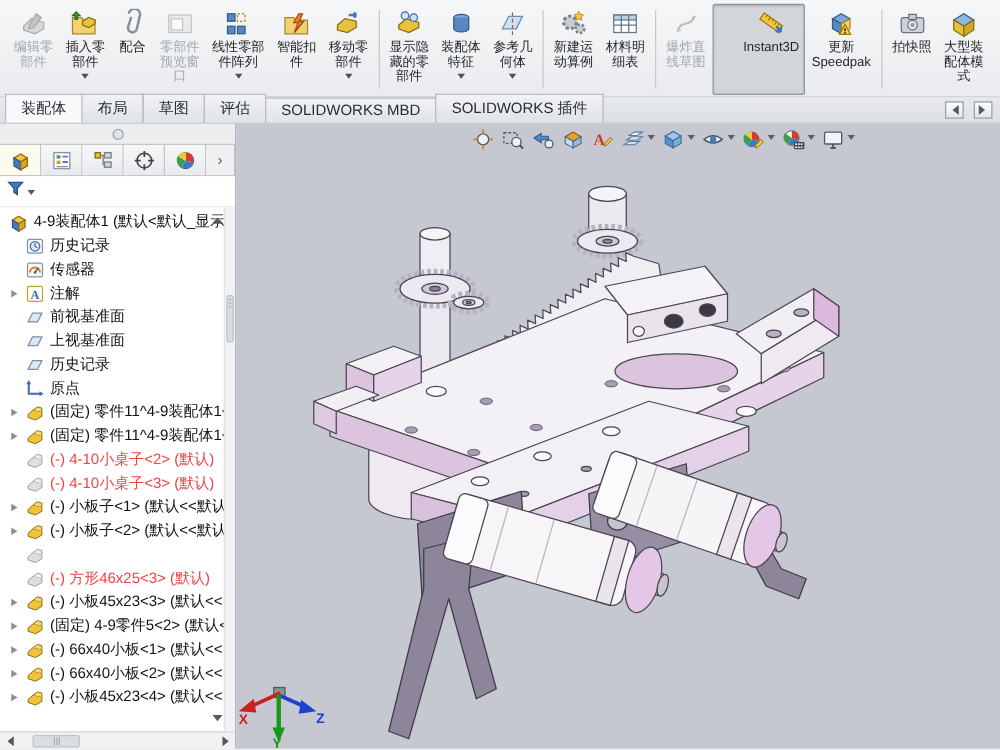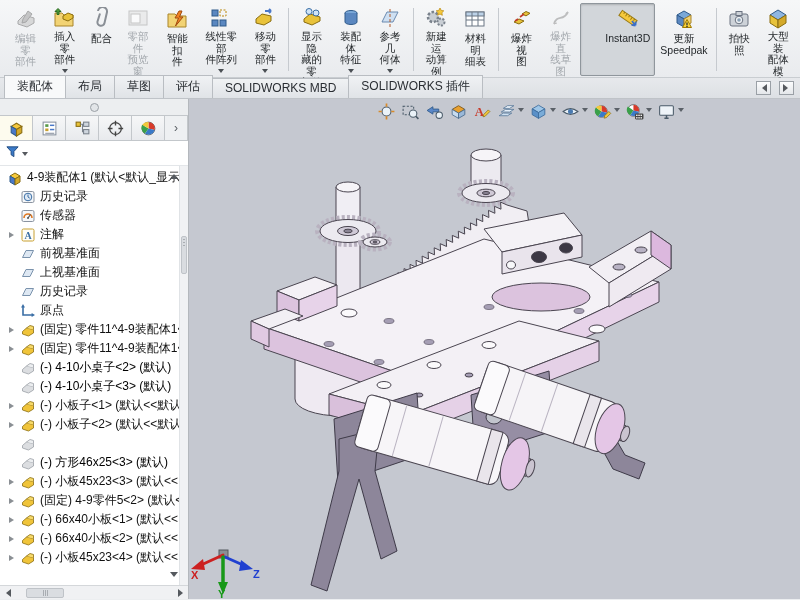--- a/index.html
+++ b/index.html
@@ -43,21 +43,21 @@
   .ptab svg { width:17px; height:17px; }
   .ptab.active { background:#fdfbee; }
   .ptab-chevron { flex:1; display:flex; align-items:center; justify-content:center; font-size:12px; color:#5a5f64; background:#eef0f2; }
   .filter-row { height:25px; background:#ffffff; border-bottom:1px solid #e3e6e9; display:flex; align-items:center; padding-left:5px; gap:2px; }
   .filter-row svg { width:15px; height:15px; }
   .fdd { width:0;height:0;border:3px solid transparent;border-top:4px solid #55595e; margin-top:4px;}
 
   .tree { flex:1; background:#fff; position:relative; overflow:hidden; padding-top:2px; }
   .trow { height:19px; display:flex; align-items:center; white-space:nowrap; font-size:12px; color:#111; padding-left:7px; }
   .trow.child { padding-left:9px; }
-  .trow.gray { color:#000000;align-items:center; }
+  .trow.gray { color:#ef4444;align-items:center; }
   .arr { width:11px; flex:0 0 11px; display:flex; align-items:center; }
   .arr span { width:0;height:0;border:3.5px solid transparent;border-left:5px solid #8a8f94; }
   .ticon { width:16px; height:16px; flex:0 0 16px; margin-right:4px; }
   .ticon svg { width:16px; height:16px; }
   .tlabel { overflow:hidden; }
   .vscroll { position:absolute; right:0; top:0; bottom:0; width:9px; background:#f1f2f4; border-left:1px solid #e0e3e6; }
   .vthumb { position:absolute; left:1px; right:1px; top:70px; height:38px; background:#d9dce0; border:1px solid #bfc3c8; border-radius:2px; }
   .vthumb i { display:block; height:1px; background:#a9adb2; margin:2px 1px 0 1px; }
   .scroll-up-arrow { position:absolute; right:10px; top:4px; width:0;height:0;border:4px solid transparent;border-bottom:5px solid #55595e; }
   .scroll-down-arrow { position:absolute; right:10px; bottom:4px; width:0;height:0;border:4px solid transparent;border-top:5px solid #55595e; }
@@ -116,39 +116,39 @@
           <rect x="5" y="8" width="9" height="9" fill="#fff" stroke="#9aa0a6"></rect>
         </svg>
       </span>
       <span>零部件</span>
       <span>预览窗</span>
       <span>口</span>
     </div>
     <div class="rbtn">
       <span class="icon">
         <svg viewBox="0 0 24 24" xmlns="http://www.w3.org/2000/svg">
-          <path d="M3 7 h7 l2 2 h9 v11 H3 Z" fill="#f2d374" stroke="#a9852a"></path>
-          <path d="M14 4 l-4 7 h3.5 l-3 8 L18 10 h-3.5 L17 4 Z" fill="#f08222" stroke="#a04a10"></path>
-        </svg>
-      </span>
-      <span>智能扣</span>
-      <span>件</span>
-    </div>
-    <div class="rbtn">
-      <span class="icon">
-        <svg viewBox="0 0 24 24" xmlns="http://www.w3.org/2000/svg">
           <rect x="3" y="14" width="6" height="6" fill="#5a87c0" stroke="#2f5a8a"></rect>
           <rect x="11" y="14" width="6" height="6" fill="#5a87c0" stroke="#2f5a8a"></rect>
           <rect x="3" y="4" width="6" height="6" fill="#5a87c0" stroke="#2f5a8a"></rect>
           <rect x="11" y="4" width="6" height="6" fill="none" stroke="#b8860b" stroke-dasharray="2 1.5"></rect>
         </svg>
       </span>
       <span>线性零部</span>
       <span>件阵列</span>
       <span class="dd"></span>
+    </div>
+    <div class="rbtn">
+      <span class="icon">
+        <svg viewBox="0 0 24 24" xmlns="http://www.w3.org/2000/svg">
+          <path d="M3 7 h7 l2 2 h9 v11 H3 Z" fill="#f2d374" stroke="#a9852a"></path>
+          <path d="M14 4 l-4 7 h3.5 l-3 8 L18 10 h-3.5 L17 4 Z" fill="#f08222" stroke="#a04a10"></path>
+        </svg>
+      </span>
+      <span>智能扣</span>
+      <span>件</span>
     </div>
     <div class="rbtn">
       <span class="icon">
         <svg viewBox="0 0 24 24" xmlns="http://www.w3.org/2000/svg">
           <path d="M3 13 L9 8 L18 10 V15 L11 19 L3 17 Z" fill="#e8c23a" stroke="#8a6d10"></path>
           <path d="M12 5 h6 m0 0 l-2 -2 m2 2 l-2 2" stroke="#4a78c8" stroke-width="2" fill="none"></path>
         </svg>
       </span>
       <span>移动零</span>
       <span>部件</span>
@@ -208,31 +208,20 @@
           <rect x="3" y="5" width="18" height="4" fill="#bcd2e8" stroke="#6a7684"></rect>
           <line x1="9" y1="5" x2="9" y2="19" stroke="#6a7684"></line>
           <line x1="15" y1="5" x2="15" y2="19" stroke="#6a7684"></line>
           <line x1="3" y1="13" x2="21" y2="13" stroke="#6a7684"></line>
         </svg>
       </span>
       <span>材料明</span>
       <span>细表</span>
     </div>
     <div class="rsep"></div>
-    <div class="rbtn">
-      <span class="icon">
-        <svg viewBox="0 0 24 24" xmlns="http://www.w3.org/2000/svg">
-          <path d="M4 15 l5 -3 5 2 -5 3 Z" fill="#e8c23a" stroke="#8a6d10"></path>
-          <path d="M12 7 l4 -2.5 4 1.8 -4 2.6 Z" fill="#e8c23a" stroke="#8a6d10"></path>
-          <path d="M10 10 l4 -3 M8 12 l-3 2" stroke="#c03a2a" stroke-width="1.6"></path>
-        </svg>
-      </span>
-      <span>爆炸视</span>
-      <span>图</span>
-    </div>
     <div class="rbtn disabled">
       <span class="icon">
         <svg viewBox="0 0 24 24" xmlns="http://www.w3.org/2000/svg">
           <path d="M5 18 C8 8 14 16 19 6" stroke="#8a9098" fill="none" stroke-width="1.8"></path>
           <path d="M5 18 l3 -1 M19 6 l-2.5 1.4" stroke="#8a9098"></path>
         </svg>
       </span>
       <span>爆炸直</span>
       <span>线草图</span>
     </div>

